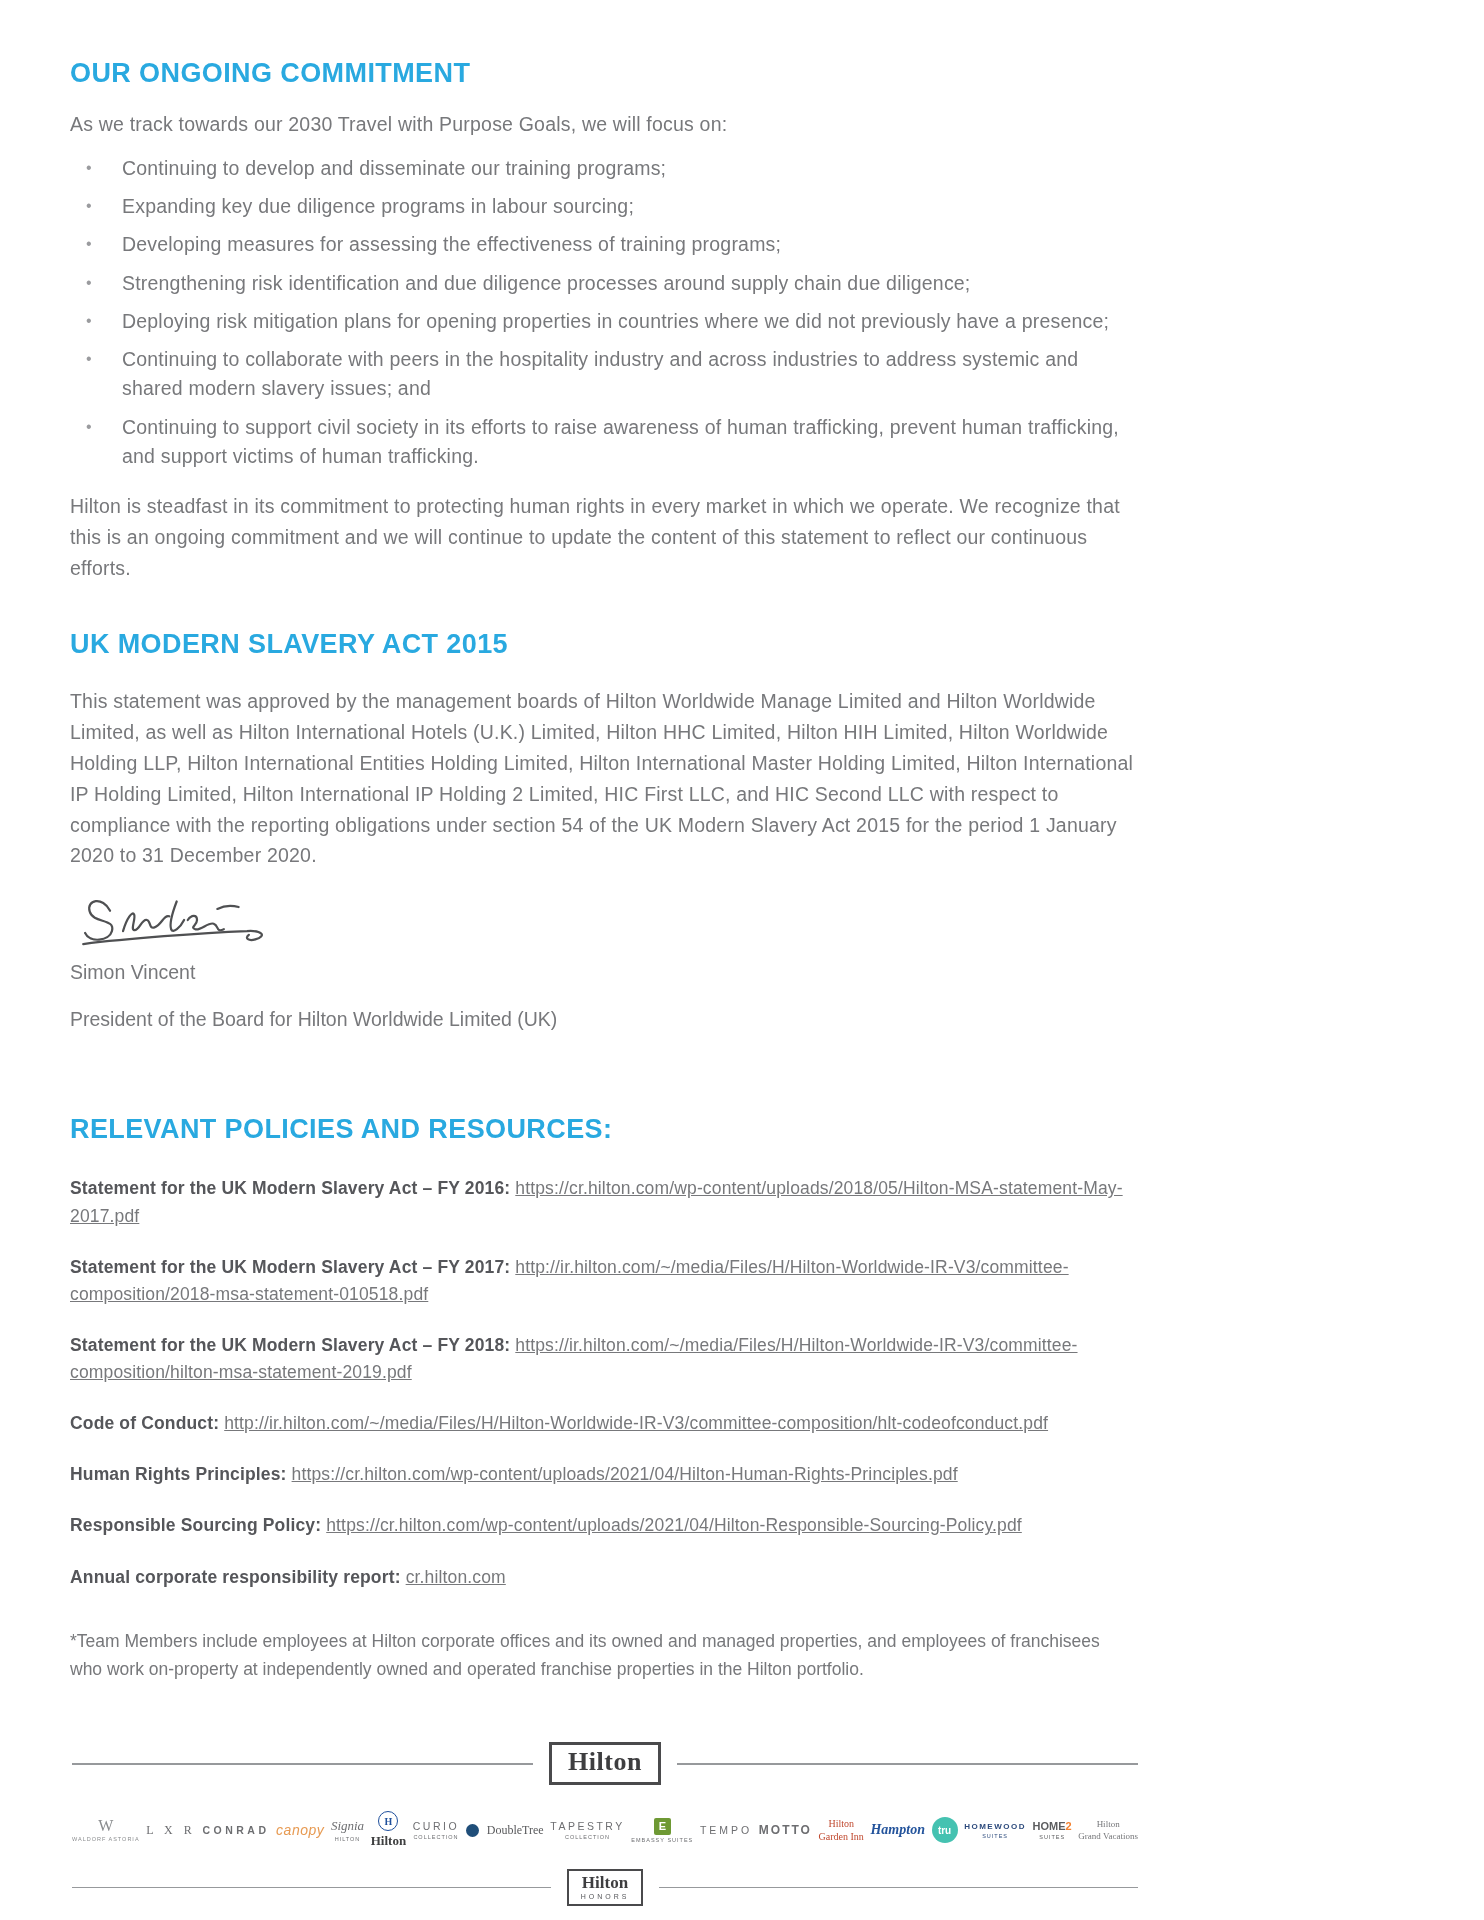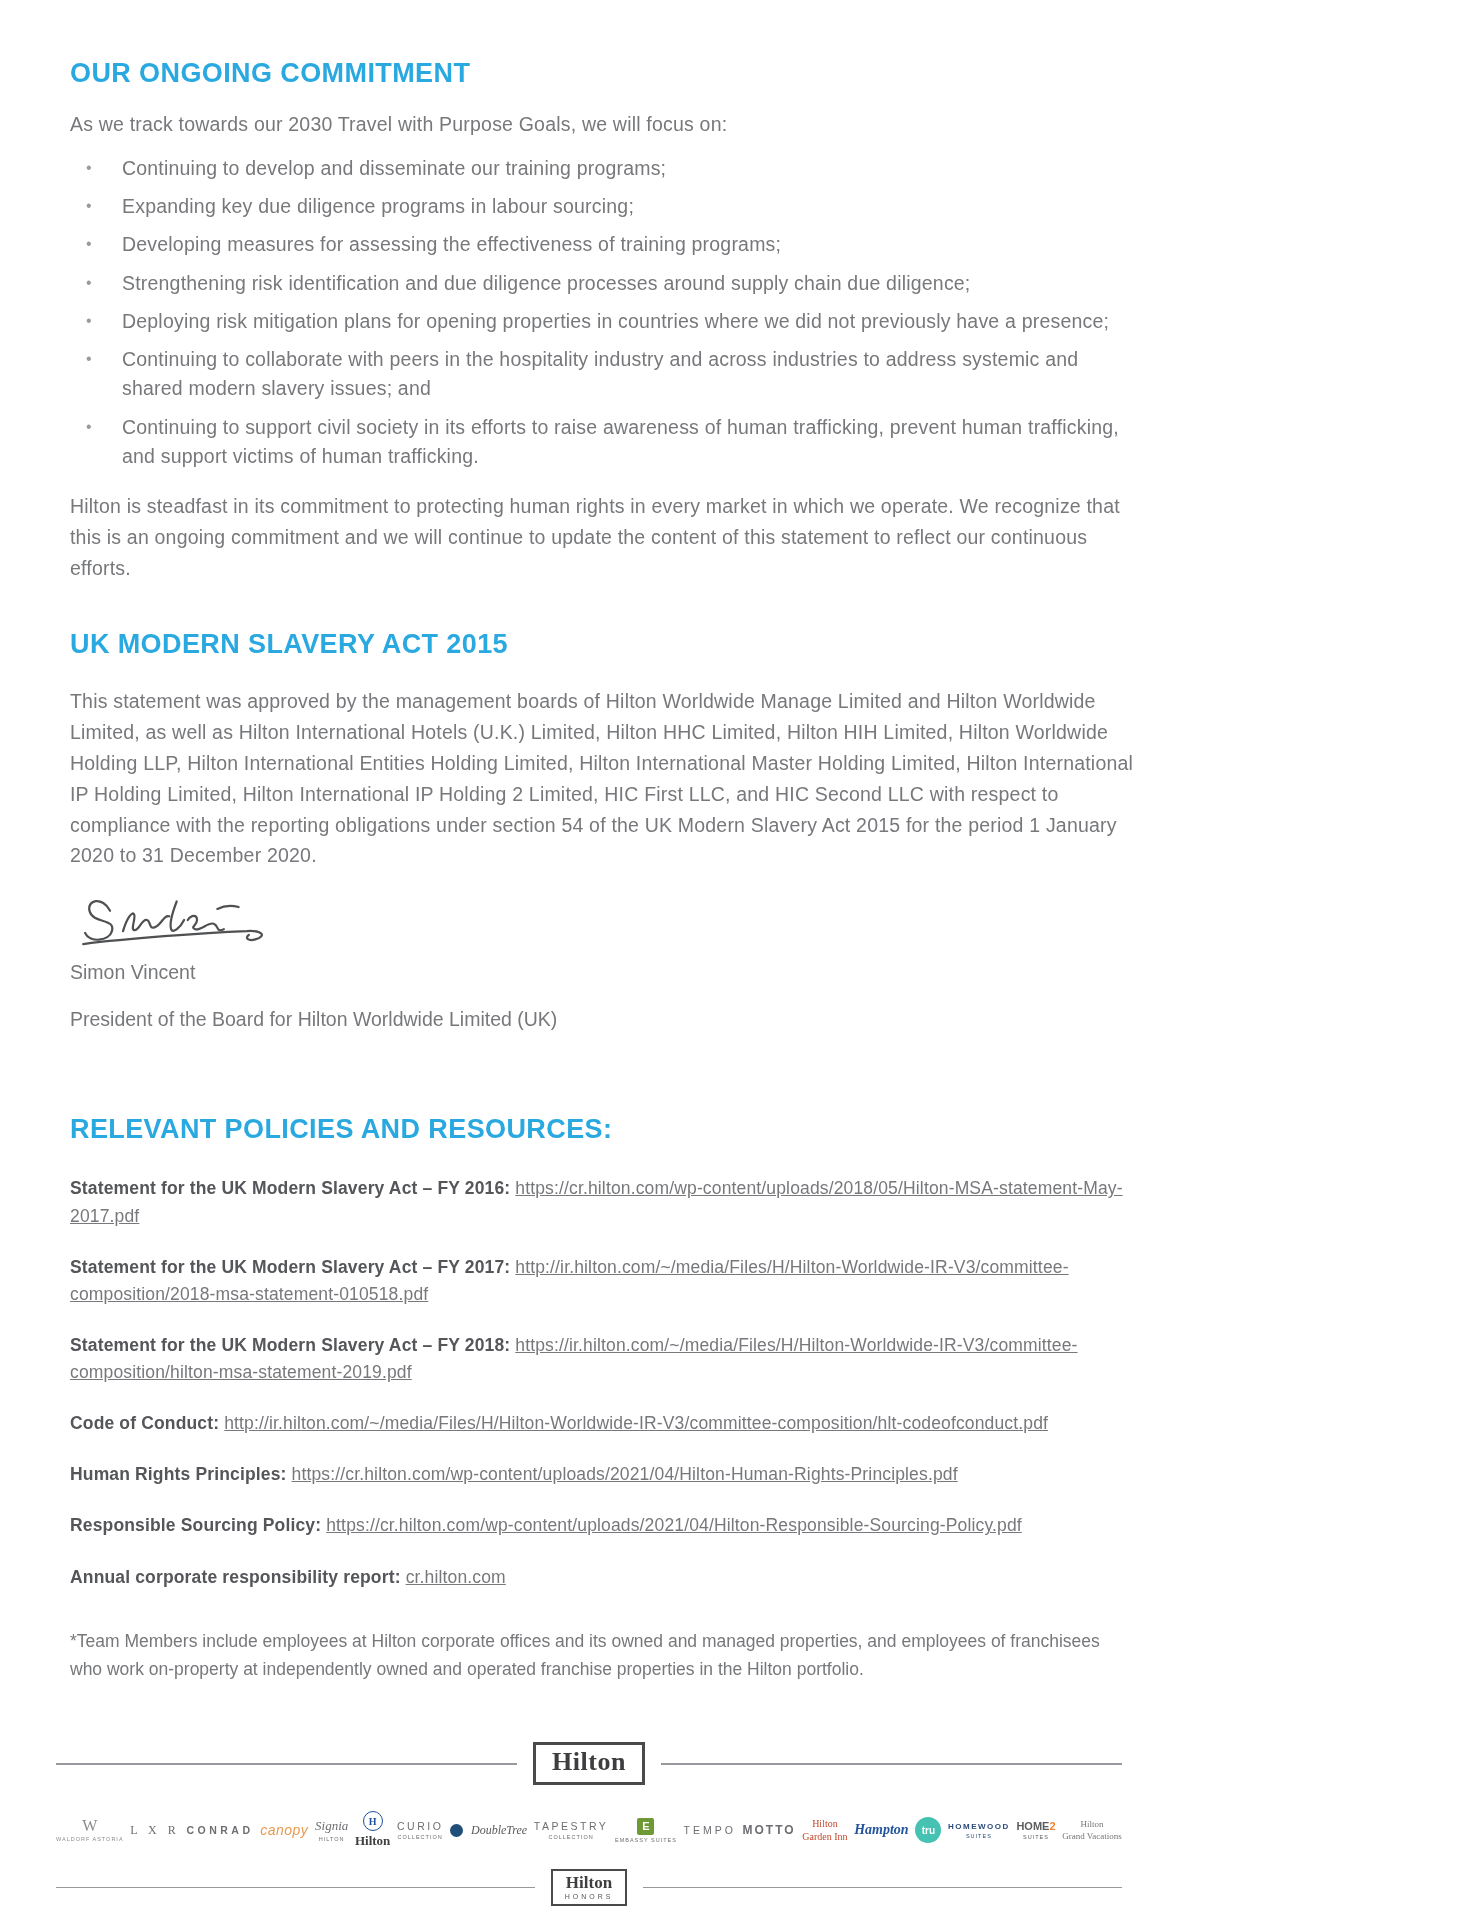--- a/index.html
+++ b/index.html
@@ -74,21 +74,21 @@
     word-break: break-word;
   }
   .footnote {
     font-size: 17.5px;
     line-height: 1.6;
     margin-top: 36px;
   }
   
   .footer {
     position: absolute;
-    left: 56px;
+    left: 72px;
     width: 1066px;
     bottom: 14px;
   }
   .divider { display: flex; align-items: center; gap: 16px; }
   .rule { flex: 1; height: 1.5px; background: #97999C; }
   .hilton-box {
     font-family: "Liberation Serif", serif;
     font-size: 26px;
     font-weight: 700;
     color: #3E3E40;
@@ -106,21 +106,21 @@
   }
   .honors-word { font-family: "Liberation Serif", serif; font-size: 17px; font-weight: 700; line-height: 1.1; }
   .honors-sub { font-size: 7px; letter-spacing: 3px; color: #55565A; }
   .brands {
     display: flex;
     justify-content: space-between;
     align-items: center;
     margin: 26px 0 20px 0;
   }
   .brand { display: flex; flex-direction: column; align-items: center; gap: 2px; text-align: center; }
-  .brand-row { display: flex; flex-direction: row; align-items: center; gap: 8px; font-style: italic; }
+  .brand-row { display: flex; flex-direction: row; align-items: center; gap: 8px; }
   .b-sub { font-size: 5.5px; letter-spacing: 1px; white-space: nowrap; }
   .b-waldorf-w { font-family: "Liberation Serif", serif; font-size: 16px; line-height: 1; }
   .b-lxr { font-family: "Liberation Serif", serif; font-size: 12px; letter-spacing: 4px; }
   .b-conrad { font-size: 10.5px; letter-spacing: 3.5px; font-weight: 600; }
   .b-canopy { font-size: 14px; letter-spacing: 0.5px; font-style: italic; }
   .b-signia { font-family: "Liberation Serif", serif; font-style: italic; font-size: 13px; }
   .hilton-mono {
     width: 18px; height: 18px; border: 1.6px solid #1E4F9C; border-radius: 50%;
     display: flex; align-items: center; justify-content: center;
     font-family: "Liberation Serif", serif; font-size: 10px; font-weight: 700; color: #1E4F9C;

